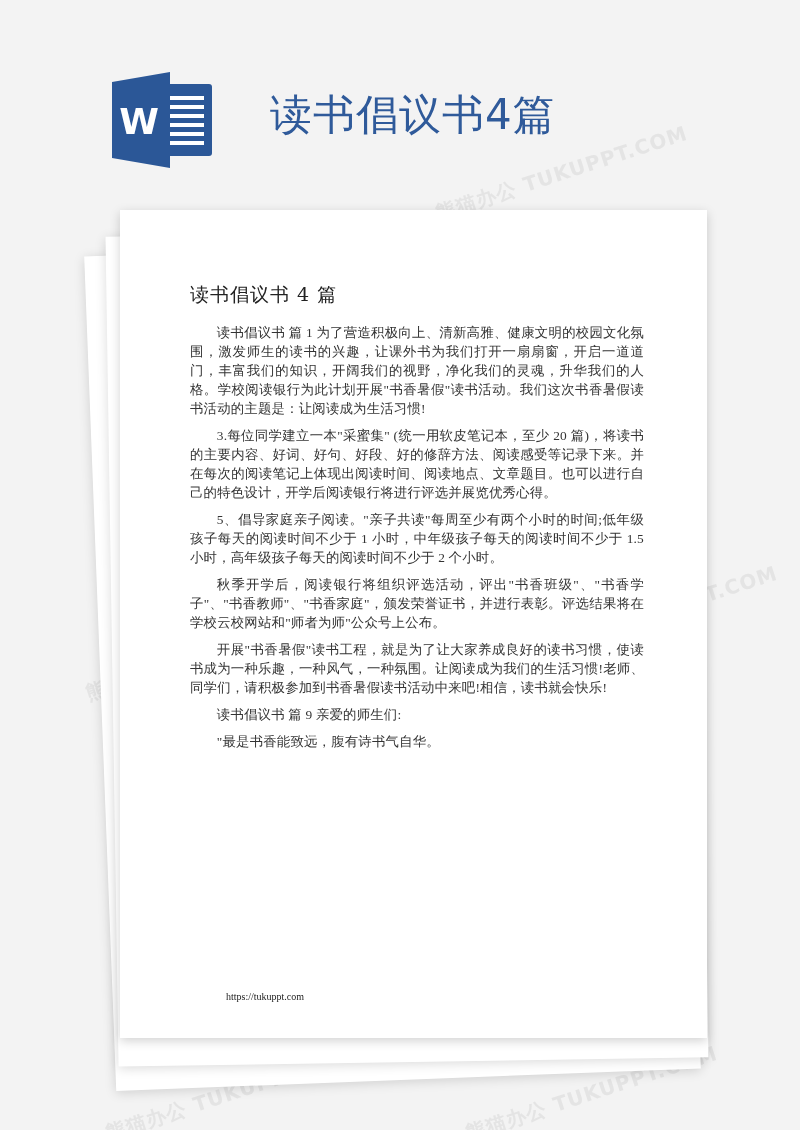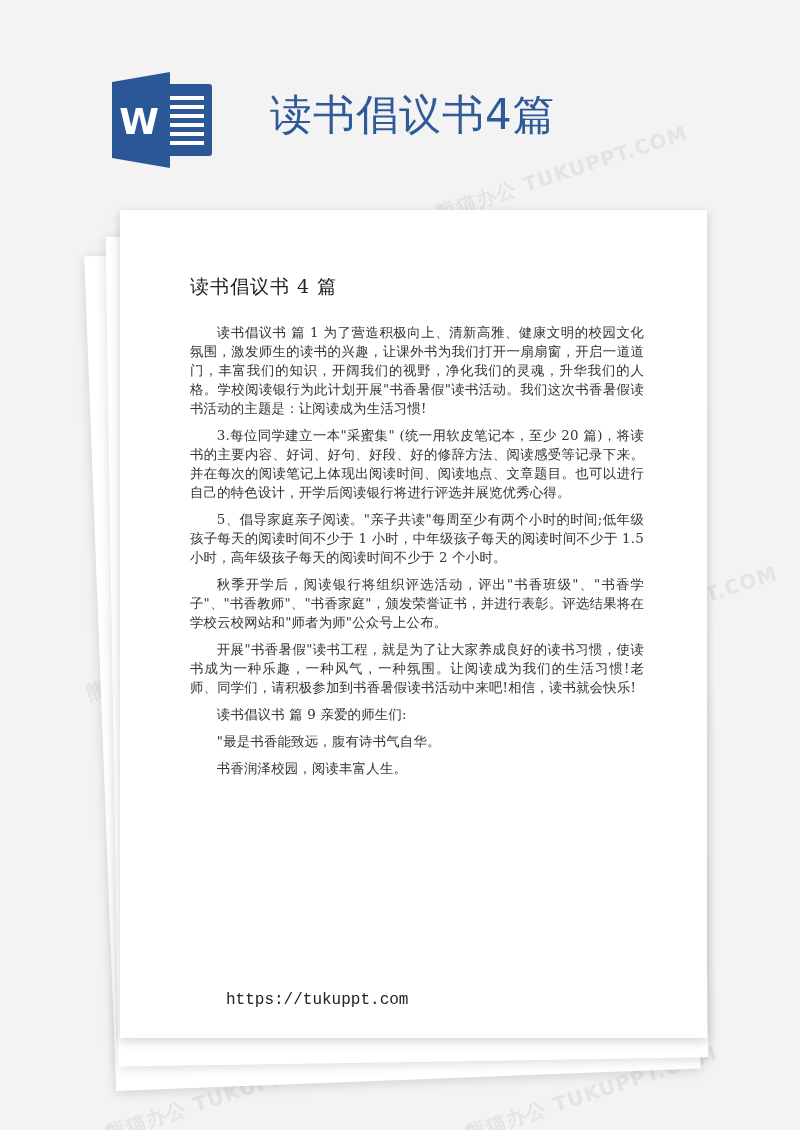--- a/index.html
+++ b/index.html
@@ -26,31 +26,31 @@
     position: absolute; background: #fff;
     box-shadow: 0 2px 12px rgba(0,0,0,0.15);
   }
   .paper-back.b1 { left: 100px; top: 245px; width: 585px; height: 835px; transform: rotate(-2.2deg); }
   .paper-back.b2 { left: 112px; top: 232px; width: 590px; height: 830px; transform: rotate(-0.9deg); }
   .page {
     position: absolute; left: 120px; top: 210px; width: 587px; height: 828px;
     background: #fff; box-shadow: 0 3px 10px rgba(0,0,0,0.18);
   }
   .doc-title {
-    position: absolute; left: 70px; top: 64px;
+    position: absolute; left: 70px; top: 72px;
     font-size: 19px; color: #222; letter-spacing: 1px;
   }
-  .doc-body { position: absolute; left: 70px; top: 113px; width: 454px; }
+  .doc-body { position: absolute; left: 70px; top: 113px; width: 454px; font-family: Liberation Serif, serif; }
   .para {
     margin: 0 0 8px 0; font-size: 13.4px; line-height: 19px; color: #333;
     text-indent: 2em; text-align: justify; letter-spacing: 0.2px;
   }
   .footer-url {
     position: absolute; left: 68px; top: 781px;
-    font-family: Liberation Mono, monospace; font-size: 16px; color: #222; padding-left: 38px;
+    font-family: Liberation Serif, serif; font-size: 10px; color: #222; padding-left: 38px;
   }
 </style>
 </head>
 <body>
 
 <div class="header">
   <svg class="word-icon" viewBox="0 0 104 96">
     <rect x="44" y="12" width="56" height="72" rx="3" fill="#2b5797"></rect>
     <rect x="52" y="24" width="40" height="4" fill="#fff"></rect>
     <rect x="52" y="33" width="40" height="4" fill="#fff"></rect>
@@ -76,16 +76,15 @@
 <div class="page">
   <div class="doc-title">读书倡议书 4 篇</div>
   <div class="doc-body">
     <p class="para">读书倡议书 篇 1 为了营造积极向上、清新高雅、健康文明的校园文化氛围，激发师生的读书的兴趣，让课外书为我们打开一扇扇窗，开启一道道门，丰富我们的知识，开阔我们的视野，净化我们的灵魂，升华我们的人格。学校阅读银行为此计划开展"书香暑假"读书活动。我们这次书香暑假读书活动的主题是：让阅读成为生活习惯!</p>
     <p class="para">3.每位同学建立一本"采蜜集" (统一用软皮笔记本，至少 20 篇)，将读书的主要内容、好词、好句、好段、好的修辞方法、阅读感受等记录下来。并在每次的阅读笔记上体现出阅读时间、阅读地点、文章题目。也可以进行自己的特色设计，开学后阅读银行将进行评选并展览优秀心得。</p>
     <p class="para">5、倡导家庭亲子阅读。"亲子共读"每周至少有两个小时的时间;低年级孩子每天的阅读时间不少于 1 小时，中年级孩子每天的阅读时间不少于 1.5 小时，高年级孩子每天的阅读时间不少于 2 个小时。</p>
     <p class="para">秋季开学后，阅读银行将组织评选活动，评出"书香班级"、"书香学子"、"书香教师"、"书香家庭"，颁发荣誉证书，并进行表彰。评选结果将在学校云校网站和"师者为师"公众号上公布。</p>
     <p class="para">开展"书香暑假"读书工程，就是为了让大家养成良好的读书习惯，使读书成为一种乐趣，一种风气，一种氛围。让阅读成为我们的生活习惯!老师、同学们，请积极参加到书香暑假读书活动中来吧!相信，读书就会快乐!</p>
     <p class="para">读书倡议书 篇 9 亲爱的师生们:</p>
     <p class="para">"最是书香能致远，腹有诗书气自华。</p>
-    <p class="para">书香润泽校园，阅读丰富人生。</p>
   </div>
   <div class="footer-url">https://tukuppt.com</div>
 </div>
 
 </body></html>

